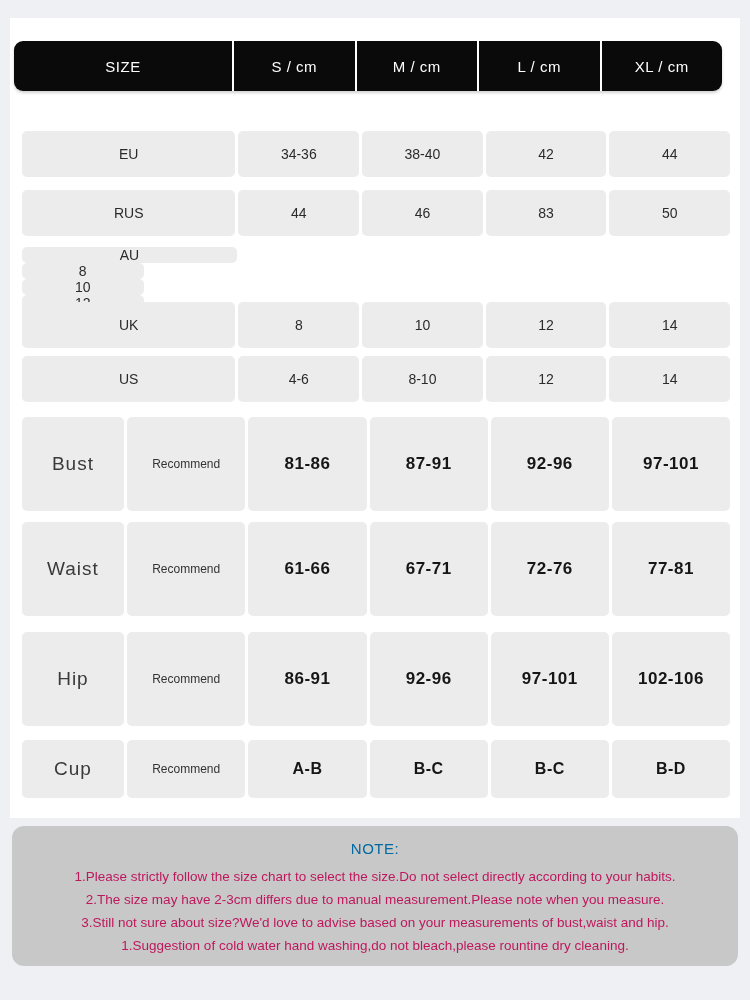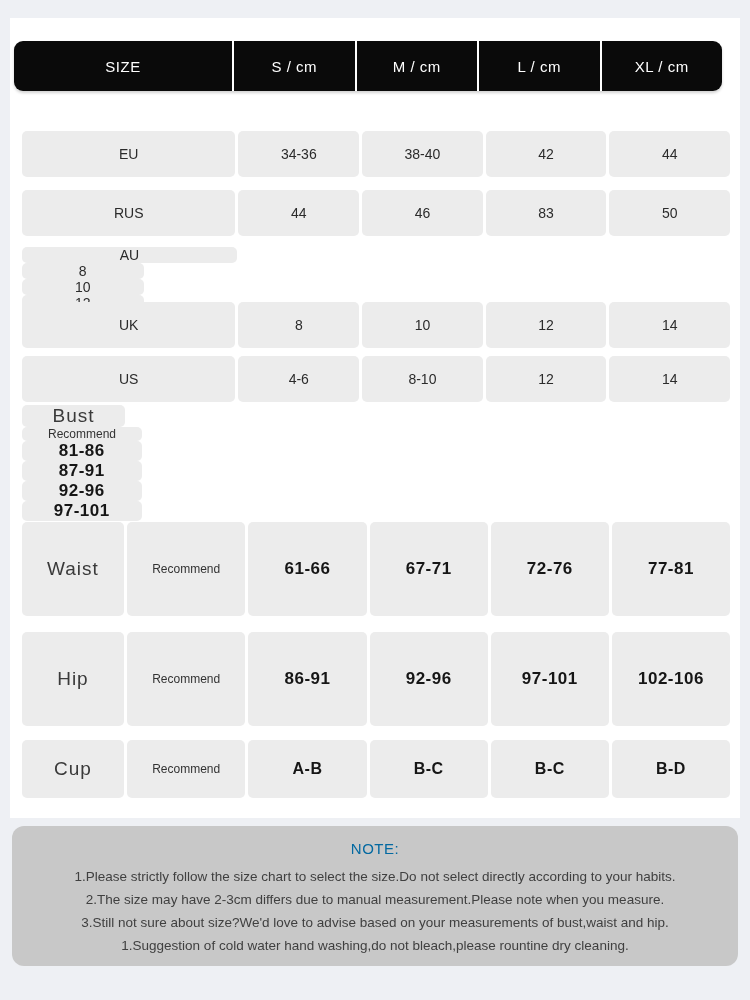--- a/index.html
+++ b/index.html
@@ -125,21 +125,21 @@
     color: #333333;
   }
   .mc-data {
     width: 119.5px;
     font-size: 17px;
     font-weight: bold;
     color: #161616;
     letter-spacing: 0.5px;
   }
 
-  .row-bust  { top: 387px; height: 94px; flex-direction: column; }
+  .row-bust  { top: 399px; height: 94px; }
   .row-waist { top: 504px; height: 94px; }
   .row-hip   { top: 614px; height: 94px; }
   .row-cup   { top: 722px; height: 58px; }
 
   .row-cup .mc-data { font-size: 16px; }
 
   
   #note-box {
     position: absolute;
     left: 12px;
@@ -152,21 +152,21 @@
     padding-top: 14px;
     text-align: center;
   }
   .note-title {
     color: #0369a1;
     font-size: 15px;
     letter-spacing: 0.5px;
     margin-bottom: 8px;
   }
   .note-line {
-    color: #404040;
+    color: #be185d;
     font-size: 13.5px;
     line-height: 23px;
     white-space: nowrap;
   }
 </style>
 </head>
 <body>
 
 <div id="page">
 

